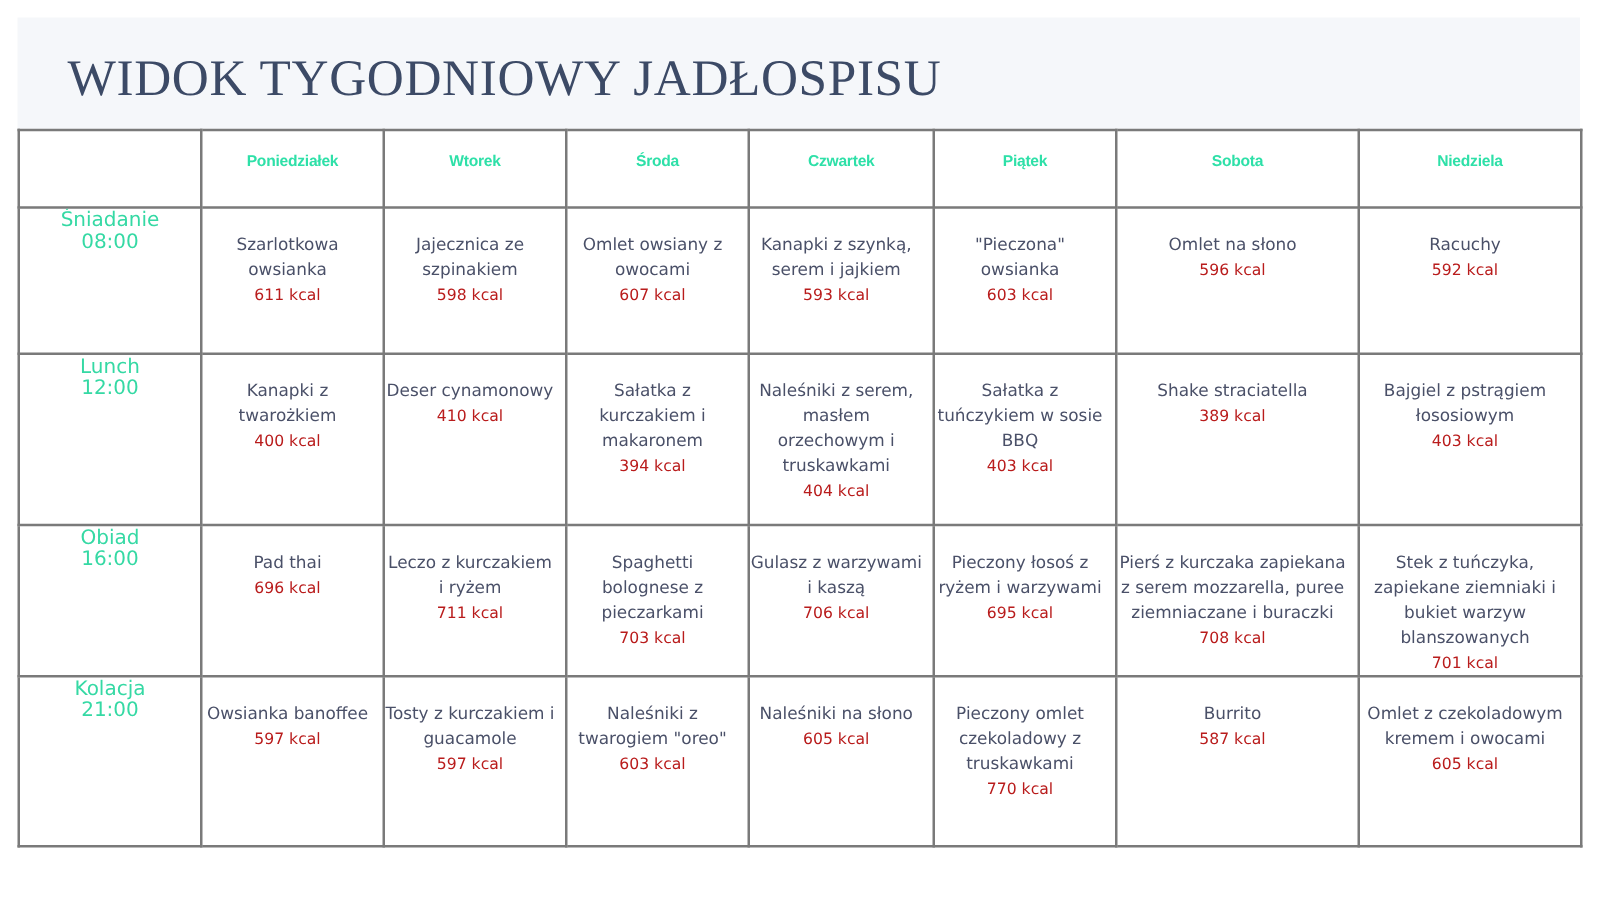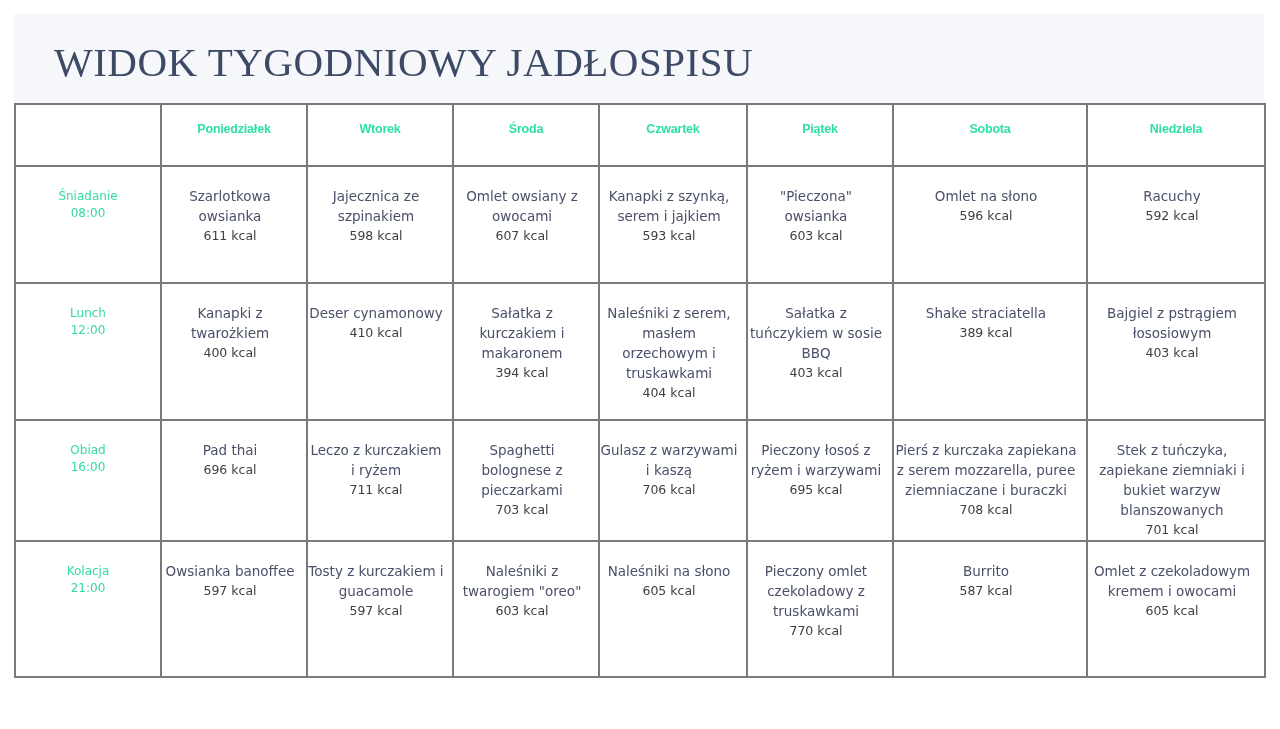--- a/index.html
+++ b/index.html
@@ -72,42 +72,41 @@
       display: block;
       padding-top: 17px;
       font-family: "Liberation Sans", sans-serif;
       font-weight: bold;
       font-size: 12.5px;
       color: #2ee0a8;
       letter-spacing: -0.2px;
     }
     .meal-label {
       display: block;
-      padding-top: 21px;
       font-family: "DejaVu Sans", sans-serif;
-      font-size: 12px;
+      font-size: 16px;
       line-height: 17px;
       color: #35d9a4;
     }
     .meal-label span { display: block; }
     .dish {
       display: block;
       padding-top: 19px;
       padding-left: 0;
       padding-right: 8px;
       font-family: "DejaVu Sans", sans-serif;
       font-size: 13.5px;
       line-height: 20px;
       color: #4a5068;
     }
     .dish .name { display: block; }
     .dish .kcal {
       display: block;
       font-size: 12.5px;
-      color: #404040;
+      color: #b91c1c;
     }
   </style>
 </head>
 <body>
 
 <div class="page">
   <div class="header-band"></div>
   <h1 class="title">WIDOK TYGODNIOWY JADŁOSPISU</h1>
 
   <table class="menu">

